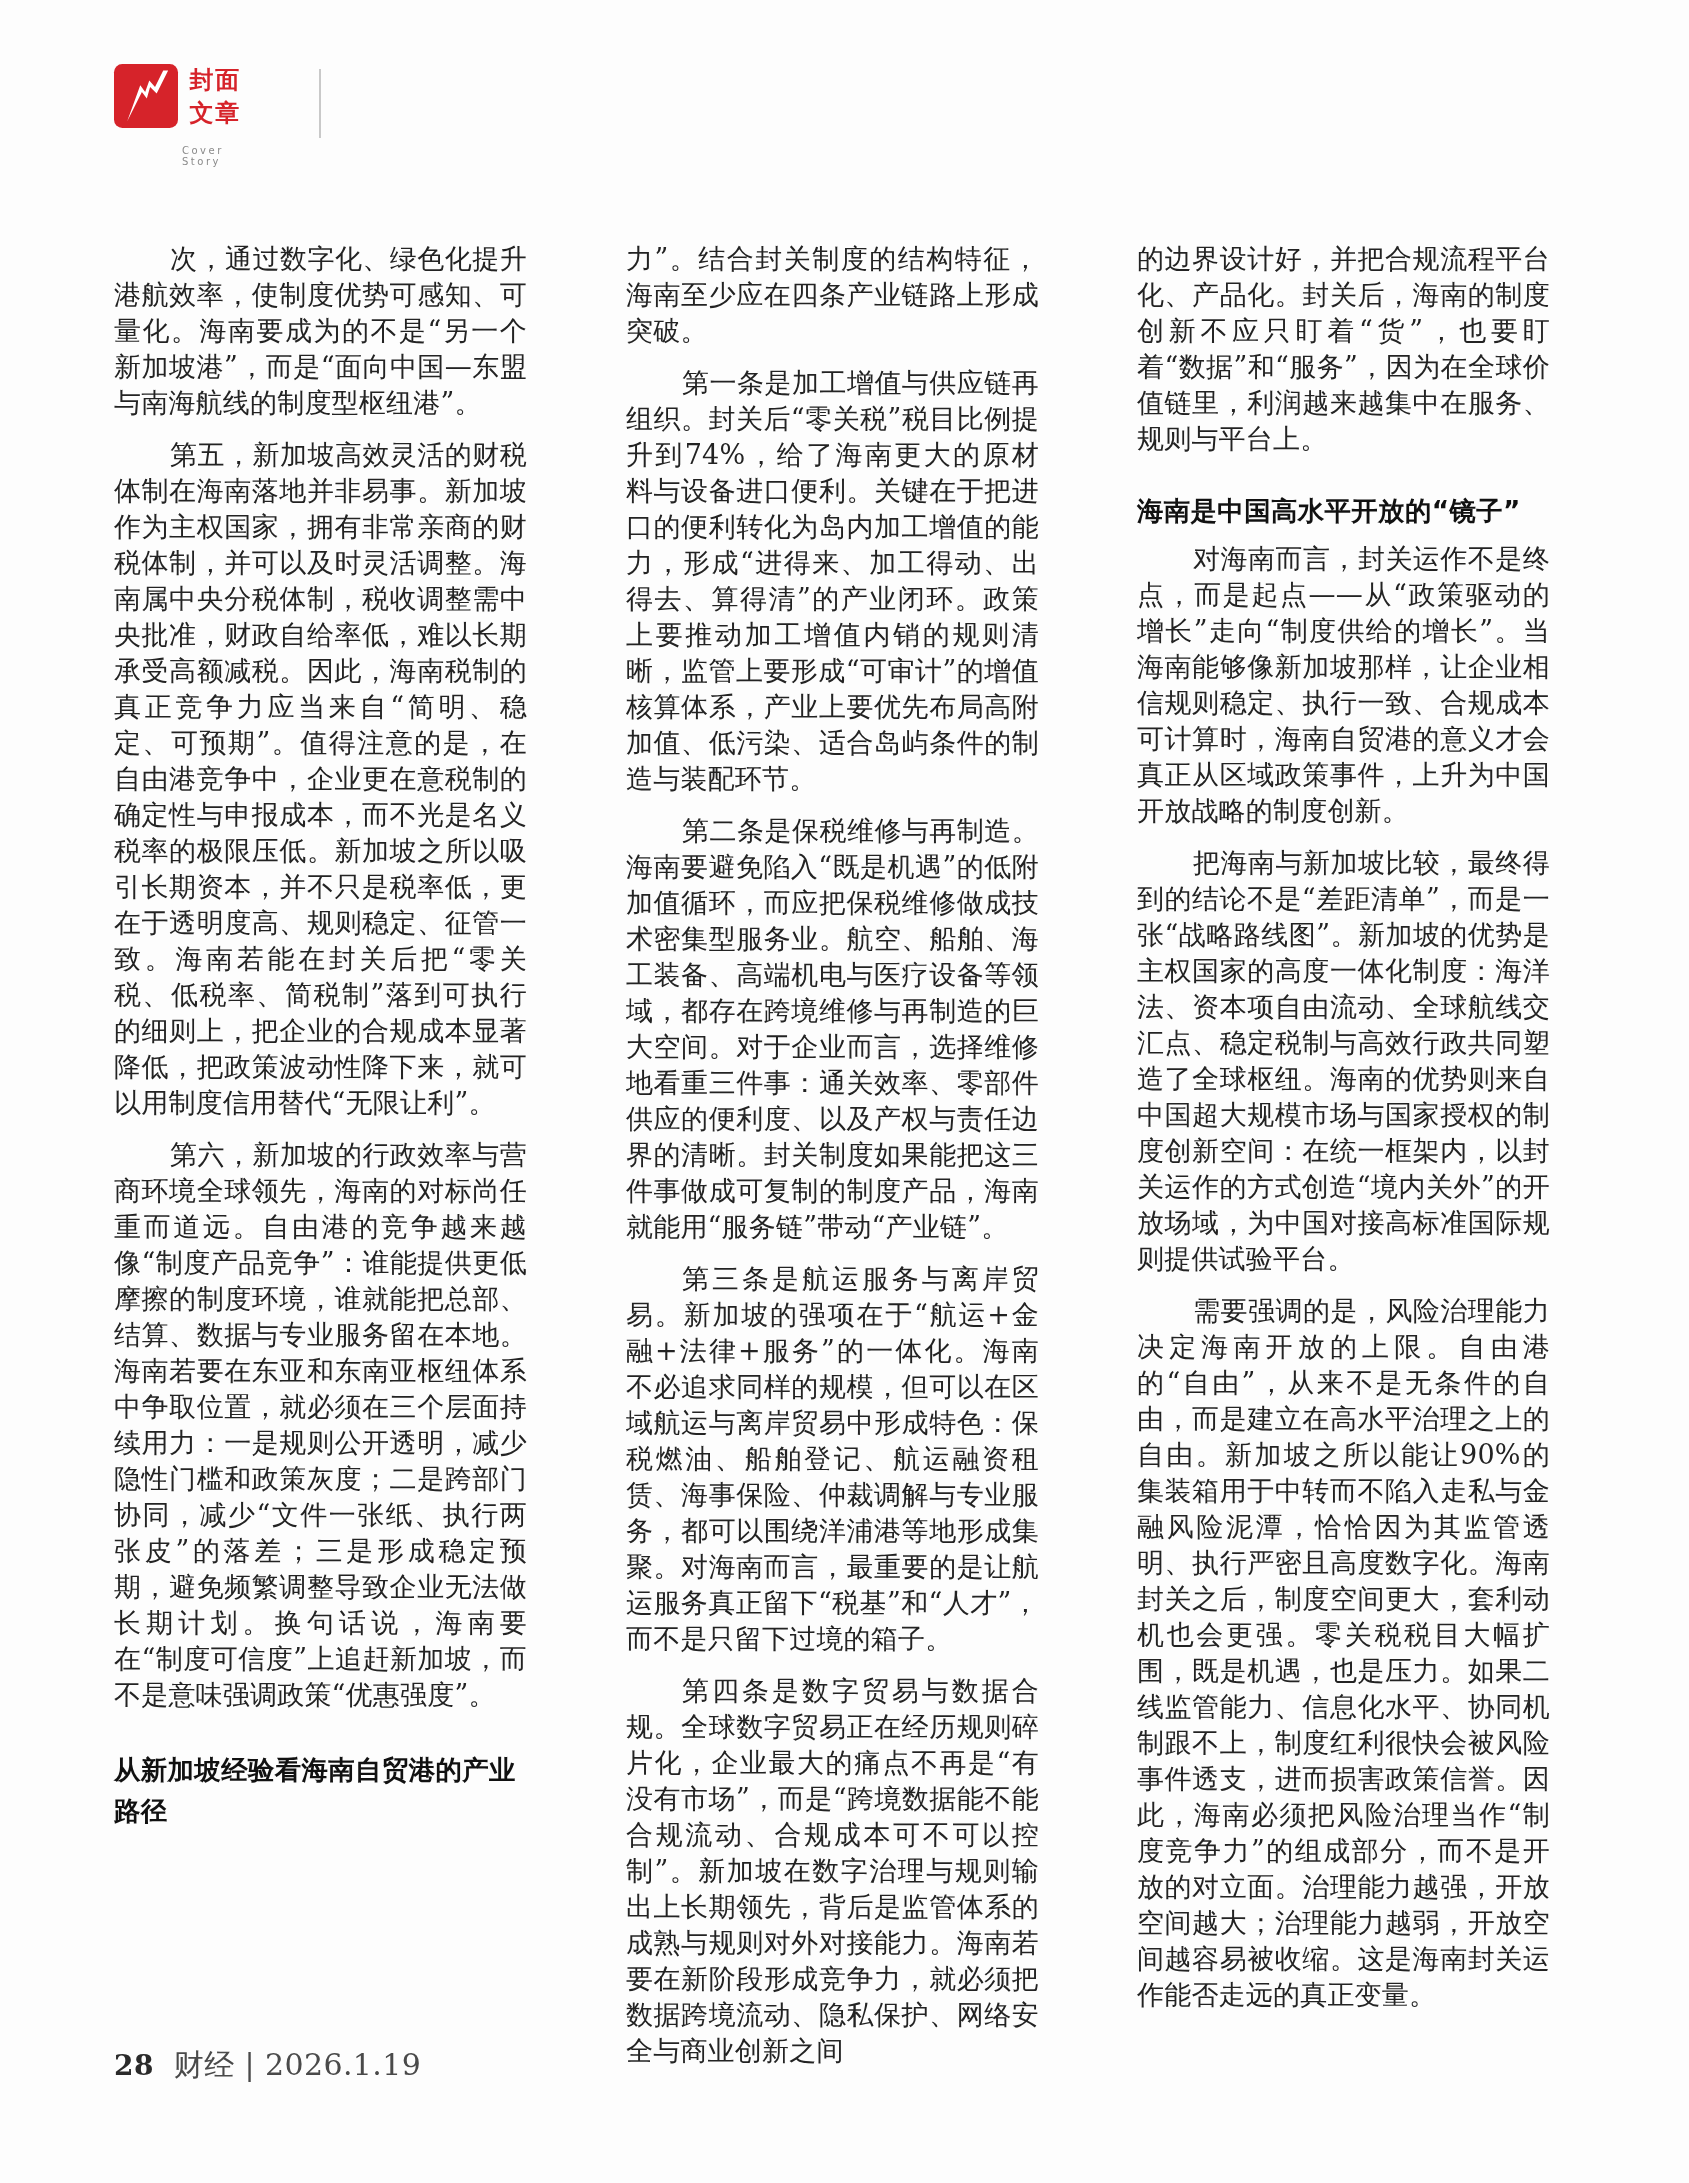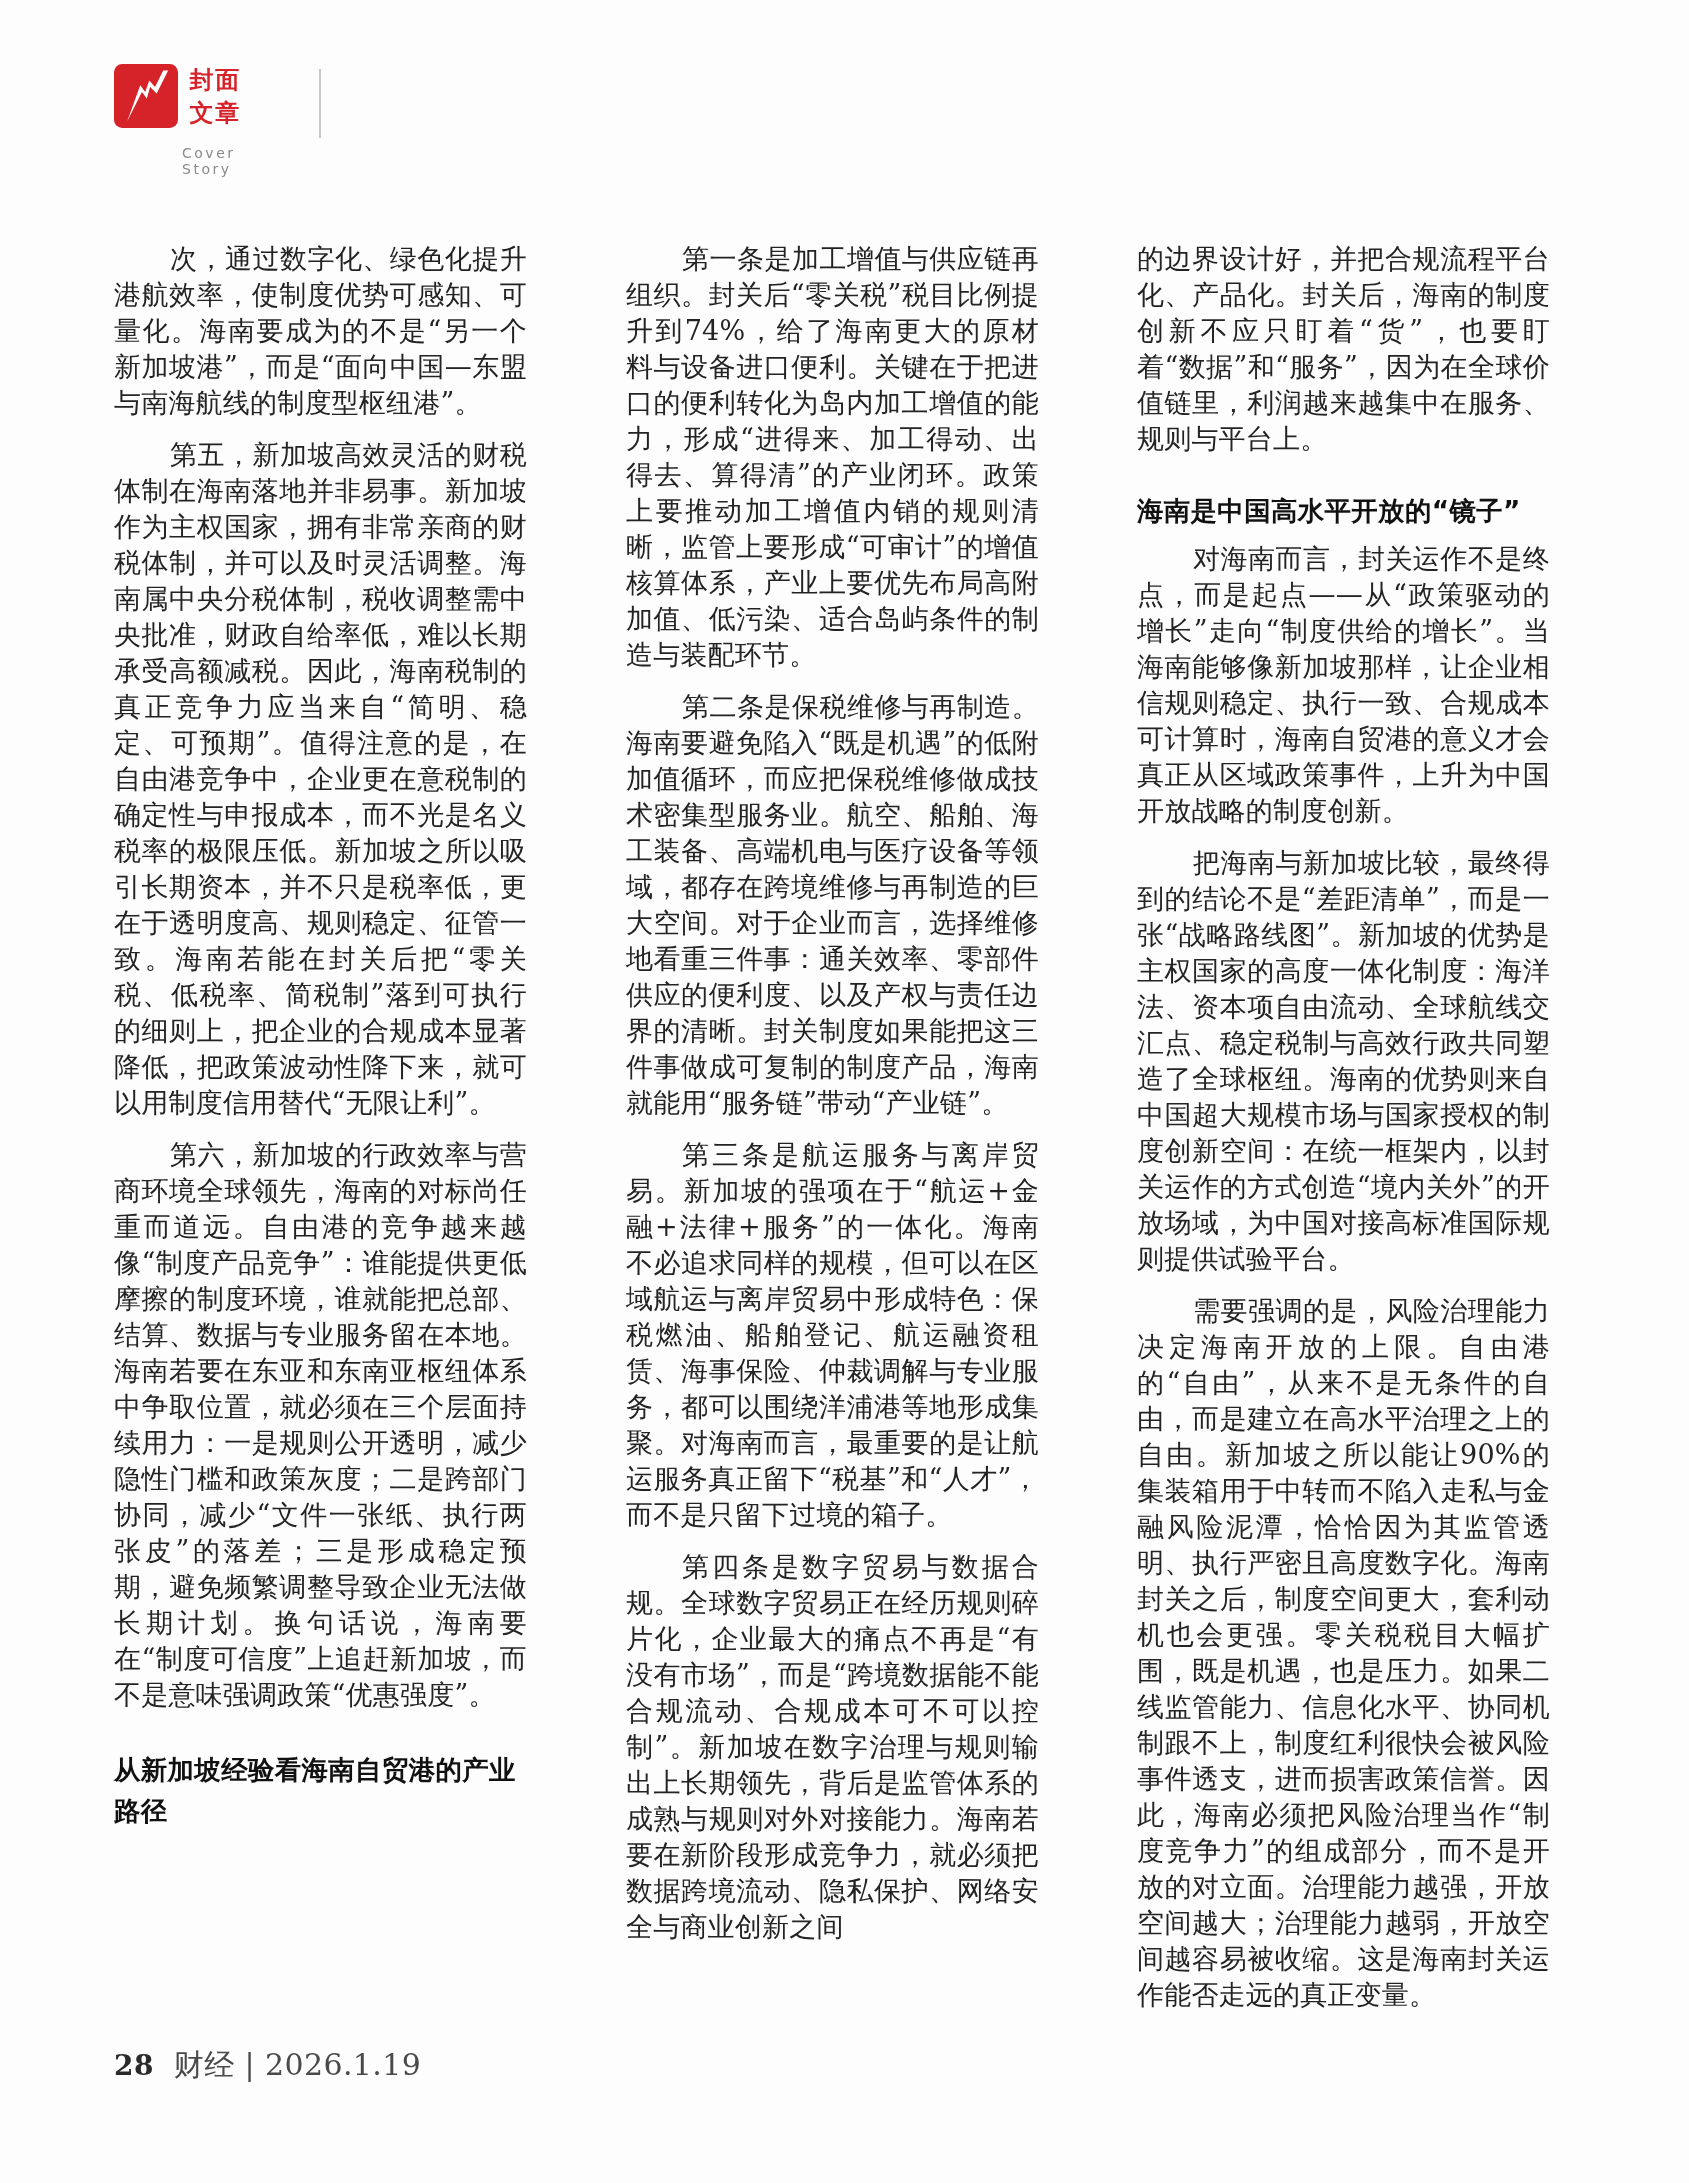--- a/index.html
+++ b/index.html
@@ -25,21 +25,21 @@
     color:#d6232a;font-weight:bold;font-size:24px;line-height:33px;
     letter-spacing:1.7px;
     text-align:right;
   }
   .logo-rule{
     position:absolute;left:205px;top:5px;width:1.7px;height:69px;background:#c9c9c9;
   }
   .logo-en{
     position:absolute;left:68px;top:81px;
     font-family:"DejaVu Sans","Liberation Sans",sans-serif;
-    font-size:14px;color:#8a8a8a;letter-spacing:2.5px;
+    font-size:10px;color:#8a8a8a;letter-spacing:2.5px;
   }
 
   
   .cols{position:absolute;left:114px;top:241px;width:1477px;height:1782px;}
   .col{
     position:absolute;top:0;width:413px;height:1782px;
   }
   #col1{left:0;}
   #col2{left:512px;}
   #col3{left:1023px;}
@@ -103,20 +103,21 @@
 
     <div class="col" id="col1">
       <p class="body">次，通过数字化、绿色化提升港航效率，使制度优势可感知、可量化。海南要成为的不是“另一个新加坡港”，而是“面向中国—东盟与南海航线的制度型枢纽港”。</p>
       <p class="body">第五，新加坡高效灵活的财税体制在海南落地并非易事。新加坡作为主权国家，拥有非常亲商的财税体制，并可以及时灵活调整。海南属中央分税体制，税收调整需中央批准，财政自给率低，难以长期承受高额减税。因此，海南税制的真正竞争力应当来自“简明、稳定、可预期”。值得注意的是，在自由港竞争中，企业更在意税制的确定性与申报成本，而不光是名义税率的极限压低。新加坡之所以吸引长期资本，并不只是税率低，更在于透明度高、规则稳定、征管一致。海南若能在封关后把“零关税、低税率、简税制”落到可执行的细则上，把企业的合规成本显著降低，把政策波动性降下来，就可以用制度信用替代“无限让利”。</p>
       <p class="body">第六，新加坡的行政效率与营商环境全球领先，海南的对标尚任重而道远。自由港的竞争越来越像“制度产品竞争”：谁能提供更低摩擦的制度环境，谁就能把总部、结算、数据与专业服务留在本地。海南若要在东亚和东南亚枢纽体系中争取位置，就必须在三个层面持续用力：一是规则公开透明，减少隐性门槛和政策灰度；二是跨部门协同，减少“文件一张纸、执行两张皮”的落差；三是形成稳定预期，避免频繁调整导致企业无法做长期计划。换句话说，海南要在“制度可信度”上追赶新加坡，而不是意味强调政策“优惠强度”。</p>
       <h2 class="section">从新加坡经验看海南自贸港的产业路径</h2>
 
     </div>
 
     <div class="col" id="col2">
+      <p class="body noindent">力”。结合封关制度的结构特征，海南至少应在四条产业链路上形成突破。</p>
       <p class="body">第一条是加工增值与供应链再组织。封关后“零关税”税目比例提升到74%，给了海南更大的原材料与设备进口便利。关键在于把进口的便利转化为岛内加工增值的能力，形成“进得来、加工得动、出得去、算得清”的产业闭环。政策上要推动加工增值内销的规则清晰，监管上要形成“可审计”的增值核算体系，产业上要优先布局高附加值、低污染、适合岛屿条件的制造与装配环节。</p>
       <p class="body">第二条是保税维修与再制造。海南要避免陷入“既是机遇”的低附加值循环，而应把保税维修做成技术密集型服务业。航空、船舶、海工装备、高端机电与医疗设备等领域，都存在跨境维修与再制造的巨大空间。对于企业而言，选择维修地看重三件事：通关效率、零部件供应的便利度、以及产权与责任边界的清晰。封关制度如果能把这三件事做成可复制的制度产品，海南就能用“服务链”带动“产业链”。</p>
       <p class="body">第三条是航运服务与离岸贸易。新加坡的强项在于“航运+金融+法律+服务”的一体化。海南不必追求同样的规模，但可以在区域航运与离岸贸易中形成特色：保税燃油、船舶登记、航运融资租赁、海事保险、仲裁调解与专业服务，都可以围绕洋浦港等地形成集聚。对海南而言，最重要的是让航运服务真正留下“税基”和“人才”，而不是只留下过境的箱子。</p>
       <p class="body">第四条是数字贸易与数据合规。全球数字贸易正在经历规则碎片化，企业最大的痛点不再是“有没有市场”，而是“跨境数据能不能合规流动、合规成本可不可以控制”。新加坡在数字治理与规则输出上长期领先，背后是监管体系的成熟与规则对外对接能力。海南若要在新阶段形成竞争力，就必须把数据跨境流动、隐私保护、网络安全与商业创新之间</p>
     </div>
 
     <div class="col" id="col3">
       <p class="body noindent">的边界设计好，并把合规流程平台化、产品化。封关后，海南的制度创新不应只盯着“货”，也要盯着“数据”和“服务”，因为在全球价值链里，利润越来越集中在服务、规则与平台上。</p>
       <h2 class="section tight">海南是中国高水平开放的“镜子”</h2>
       <p class="body">对海南而言，封关运作不是终点，而是起点——从“政策驱动的增长”走向“制度供给的增长”。当海南能够像新加坡那样，让企业相信规则稳定、执行一致、合规成本可计算时，海南自贸港的意义才会真正从区域政策事件，上升为中国开放战略的制度创新。</p>

